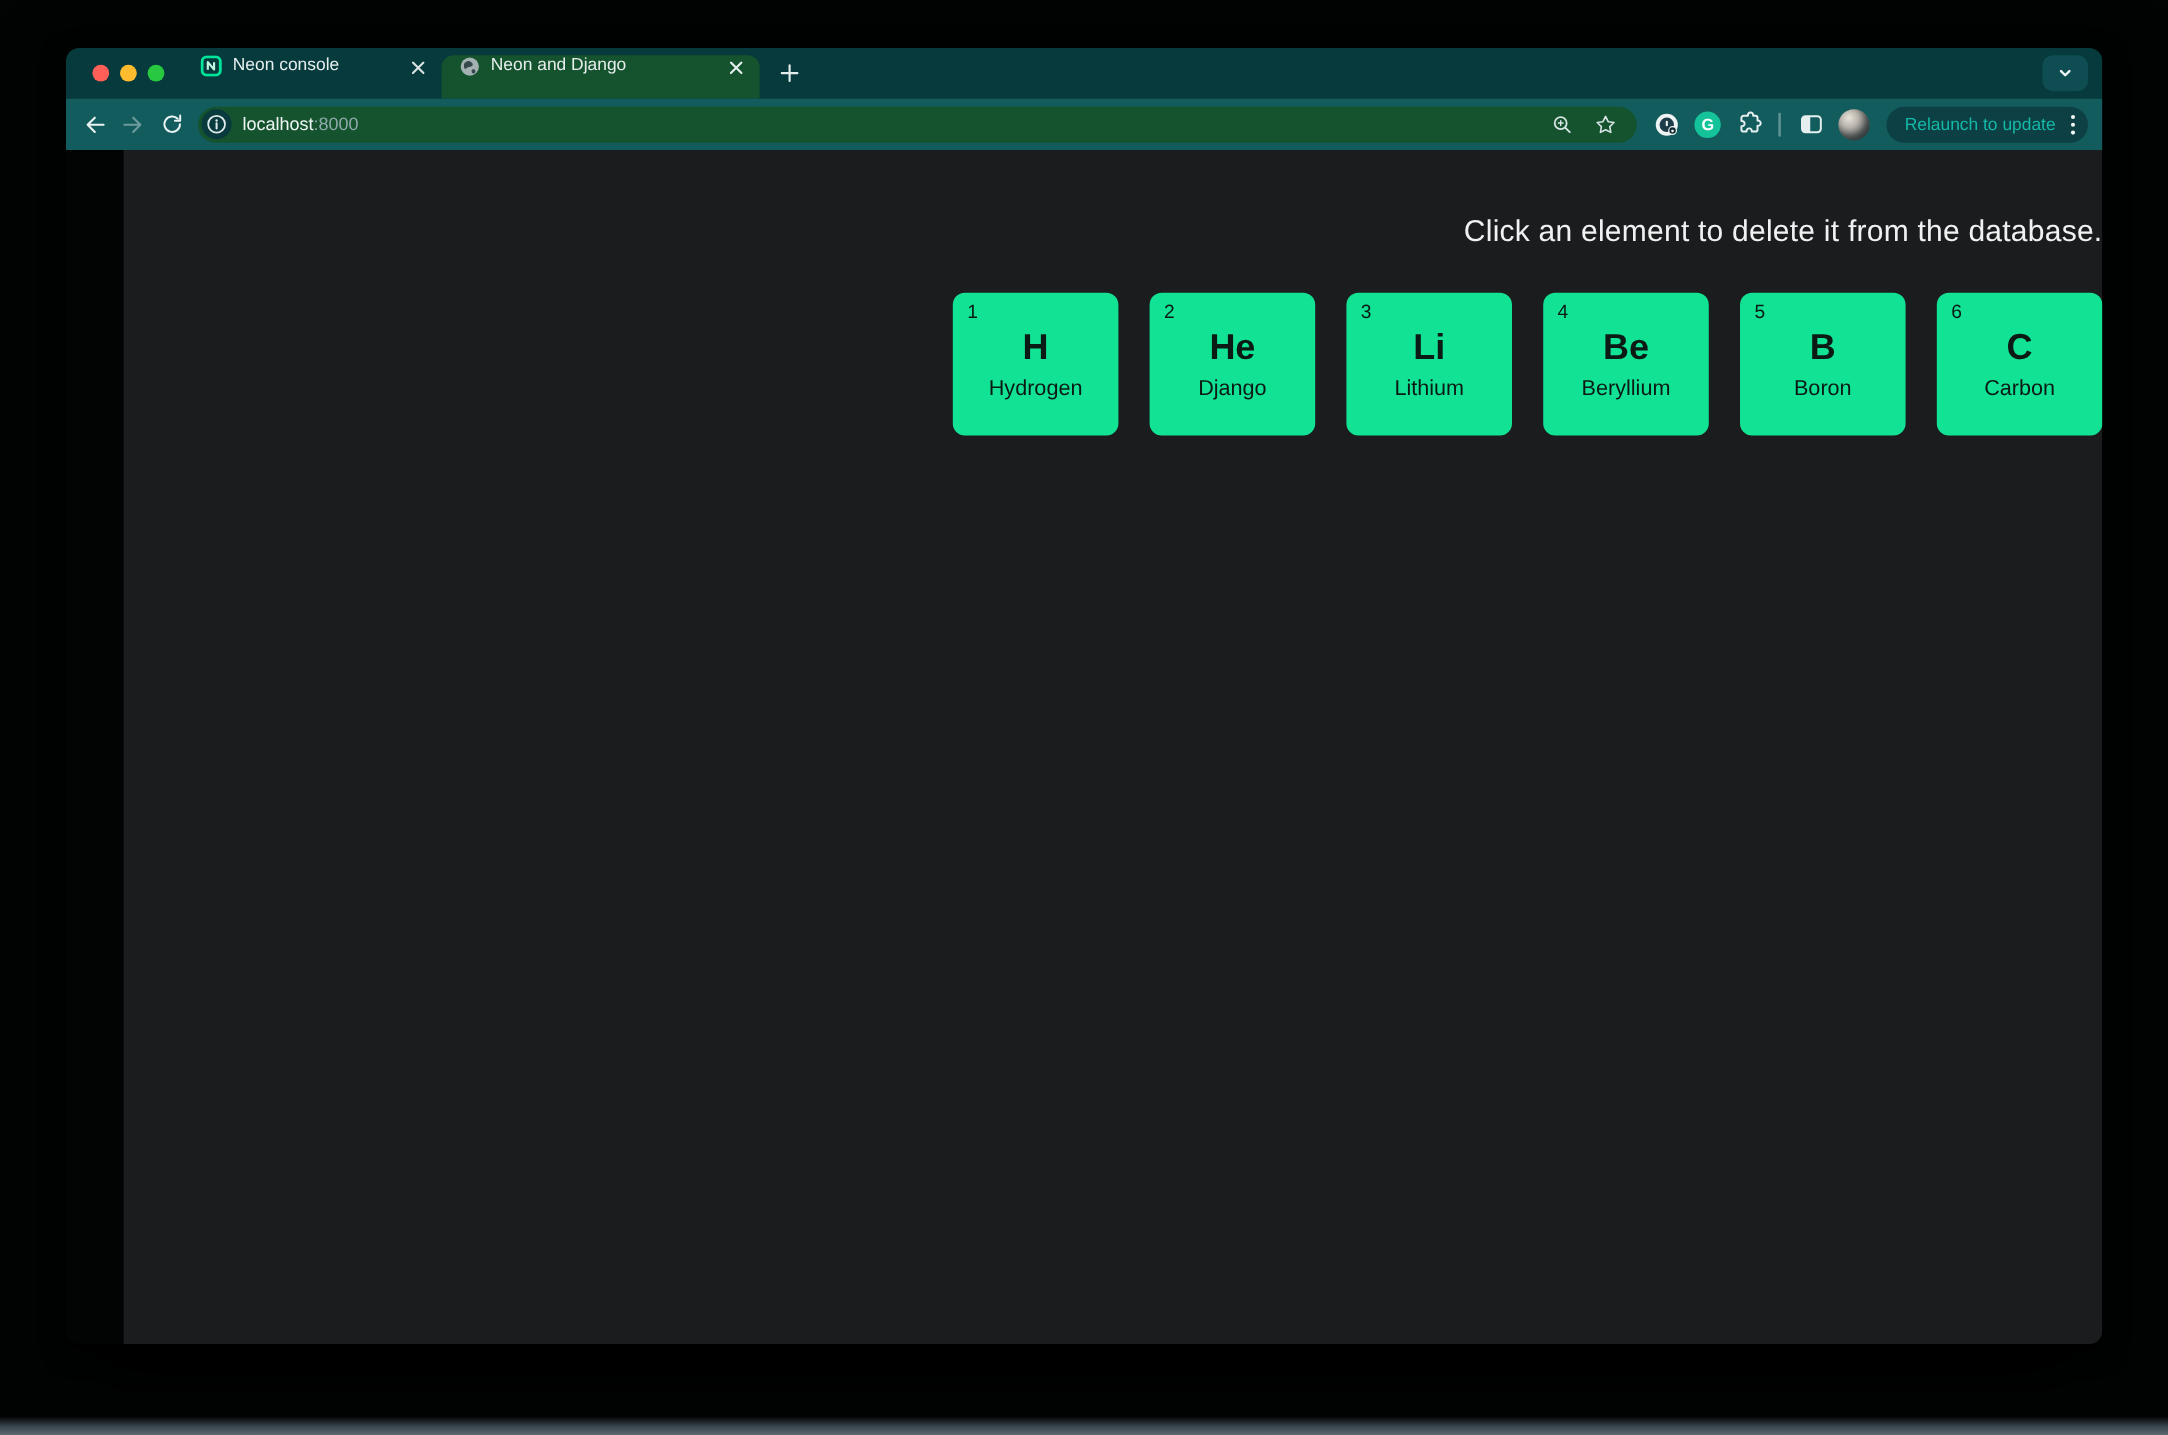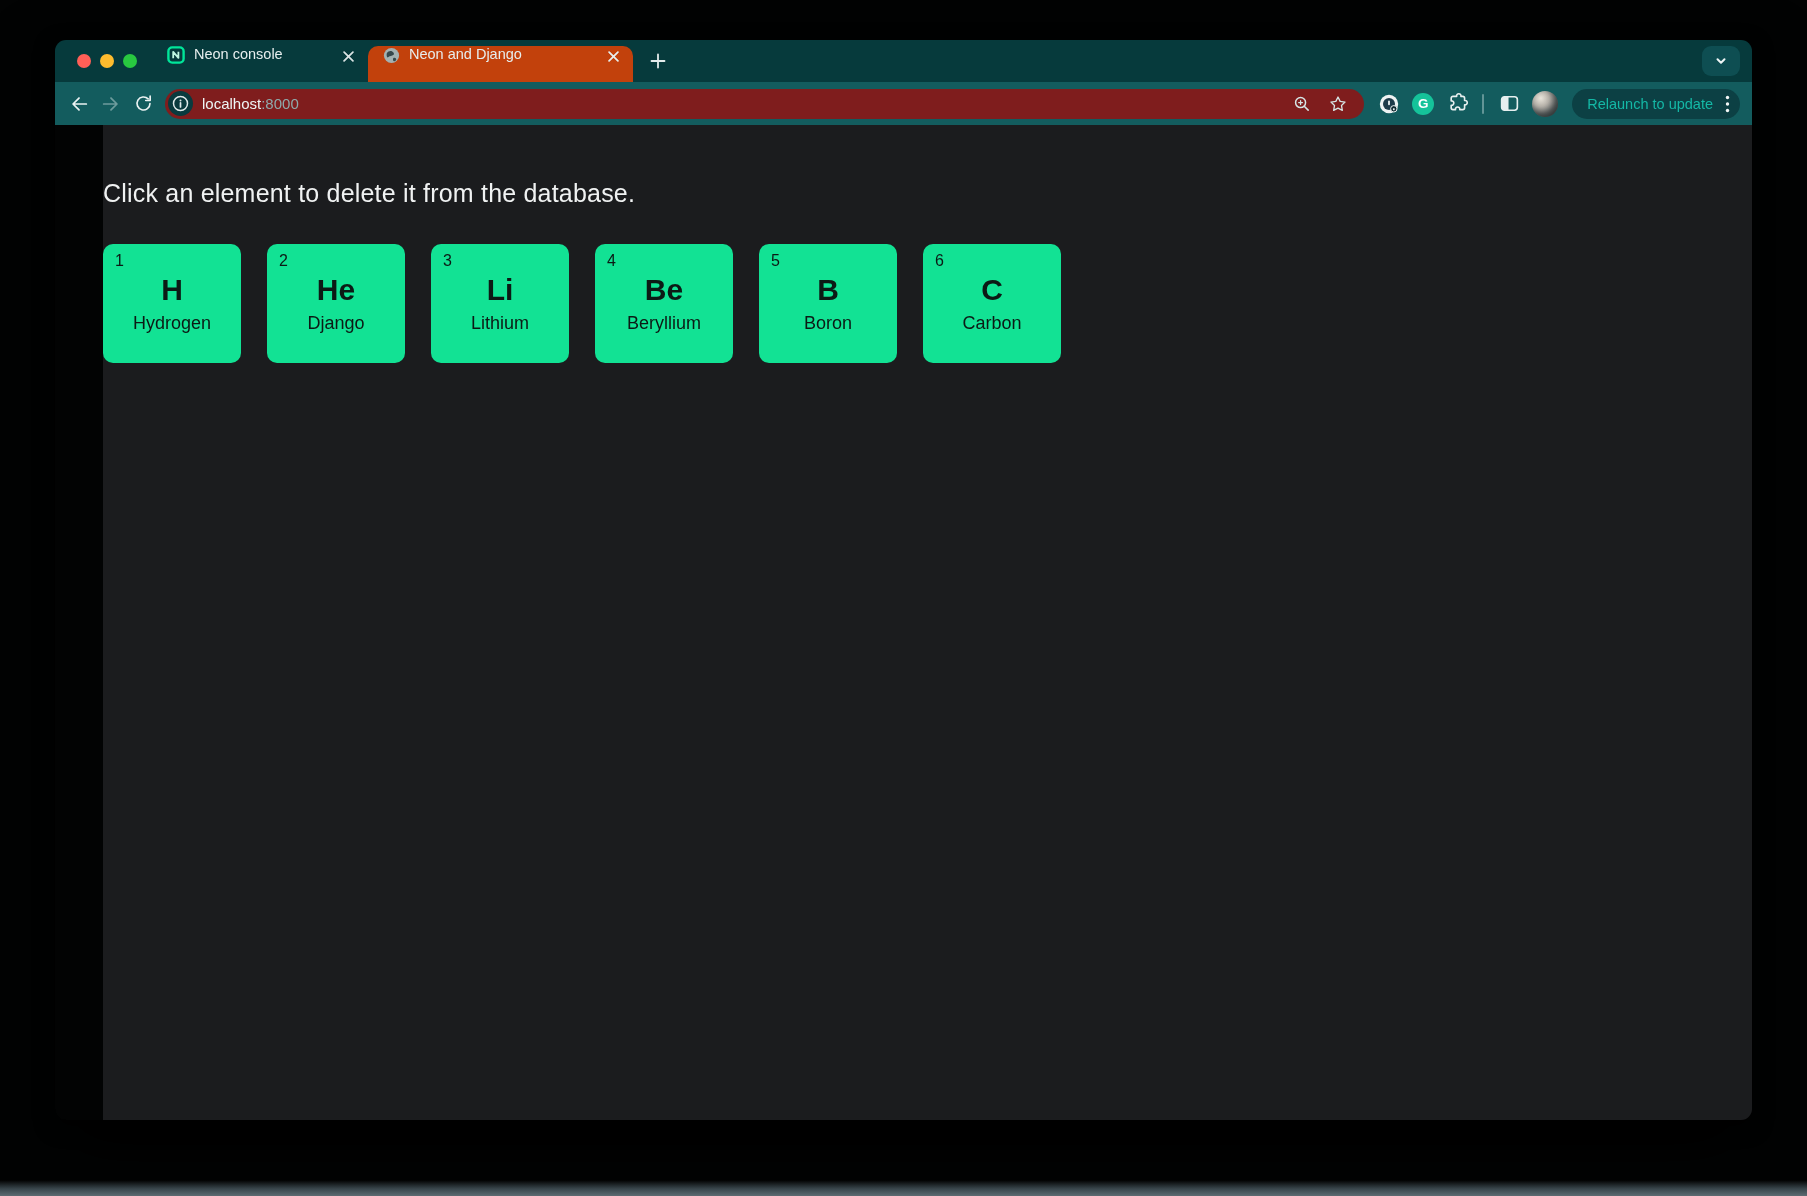--- a/index.html
+++ b/index.html
@@ -11,52 +11,52 @@
     border-radius:11px;overflow:hidden;display:flex;flex-direction:column;
     box-shadow:0 30px 70px rgba(0,0,0,.9),0 6px 20px rgba(0,0,0,.7);}
   
   .tabstrip{height:42px;background:#063a3c;display:flex;align-items:flex-end;flex:0 0 auto;}
   .traffic{display:flex;gap:9px;align-self:center;margin:0 16px 0 22px;}
   .dot{width:14px;height:14px;border-radius:50%;}
   .dot.r{background:#ff5f57}.dot.y{background:#febc2e}.dot.g{background:#28c840}
   .tab{height:36px;display:flex;align-items:flex-start;padding:0 10px 0 14px;gap:9px;
     color:#e7eeee;font-size:14.5px;cursor:default;}
   .tab.inactive{width:215px;background:transparent;}
-  .tab.active{width:265px;background:#c2410c;border-radius:10px 10px 0 0;}
+  .tab.active{width:265px;background:#14532d;border-radius:10px 10px 0 0;}
   .tab-label{flex:1;white-space:nowrap;overflow:hidden;text-overflow:ellipsis;}
   .tab-close{display:flex;align-items:center;justify-content:center;width:20px;height:20px;
     border-radius:5px;flex:0 0 auto;}
   .favicon{display:flex;align-items:center;justify-content:center;width:18px;height:18px;flex:0 0 auto;}
   .newtab{align-self:center;margin-left:10px;width:30px;height:30px;border:0;background:transparent;
     display:flex;align-items:center;justify-content:center;border-radius:50%;padding:0;}
   .tabsearch{margin-left:auto;align-self:center;margin-right:12px;width:38px;height:30px;
     background:#0e4e52;border:0;border-radius:9px;display:flex;align-items:center;justify-content:center;padding:0;}
   
   .toolbar{height:43px;background:#135c5e;display:flex;align-items:center;padding:0 12px 0 8px;flex:0 0 auto;}
   .navbtn{width:32px;height:32px;border:0;background:transparent;display:flex;align-items:center;
     justify-content:center;border-radius:50%;padding:0;flex:0 0 auto;}
   .navbtn.dim{opacity:.42;}
-  .urlbar{flex:1;height:30px;background:#7f1d1d;border-radius:15px;margin:0 8px 0 6px;
+  .urlbar{flex:1;height:30px;background:#14532d;border-radius:15px;margin:0 8px 0 6px;
     display:flex;align-items:center;padding:0 12px 0 3px;min-width:0;justify-content:space-between;}
   .site-info{width:25px;height:25px;border-radius:50%;background:#093a3e;display:flex;
     align-items:center;justify-content:center;flex:0 0 auto;}
   .url-text{margin-left:9px;font-size:15px;color:#eef5f5;font-weight:500;white-space:nowrap;flex:1;min-width:0;}
   .url-text .port{color:#8faaab;font-weight:400;}
   .urlbar-icons{display:flex;align-items:center;gap:16px;margin-right:4px;flex:0 0 auto;}
   .ext{width:28px;height:28px;display:flex;align-items:center;justify-content:center;flex:0 0 auto;margin:0 3px;}
   .gram{width:22px;height:22px;border-radius:50%;background:#15c39a;color:#fff;font-size:13.5px;
     font-weight:700;display:flex;align-items:center;justify-content:center;}
   .divider{width:2px;height:20px;background:rgba(230,242,242,.38);margin:0 8px;border-radius:1px;flex:0 0 auto;}
   .avatar{width:26px;height:26px;border-radius:50%;flex:0 0 auto;margin:0 6px;
     background:radial-gradient(circle at 34% 28%,#e9e4da 0%,#b7b2aa 32%,#6f7272 62%,#3c4446 100%);
     box-shadow:inset -3px -4px 6px rgba(20,30,30,.55);}
   .relaunch{height:30px;border:0;border-radius:15px;background:#0c4044;color:#14b8a6;
     font-size:14.5px;display:flex;align-items:center;gap:12px;padding:0 10px 0 15px;margin-left:8px;flex:0 0 auto;}
   
-  .content{flex:1;background:#1b1c1e;display:flex;flex-direction:column;align-items:flex-start;margin-left:48px;}
+  .content{flex:1;background:#1b1c1e;display:flex;flex-direction:column;align-items:flex-end;margin-left:48px;}
   .heading{margin-top:54px;font-size:25px;font-weight:500;color:#f0f2f2;letter-spacing:.2px;}
   .cards{margin-top:36px;display:flex;gap:26px;}
   .card{width:138px;height:119px;border-radius:10px;background:#12e294;border:0;cursor:pointer;
     color:#0c1a15;display:flex;flex-direction:column;align-items:center;padding:8px 12px 10px;}
   .card .num{align-self:flex-start;font-size:16px;line-height:1.1;}
   .card .sym{font-size:30px;font-weight:600;line-height:1.1;margin-top:3px;}
   .card .ename{font-size:18px;margin-top:7px;}
   svg{display:block;}
 </style>
 </head>

